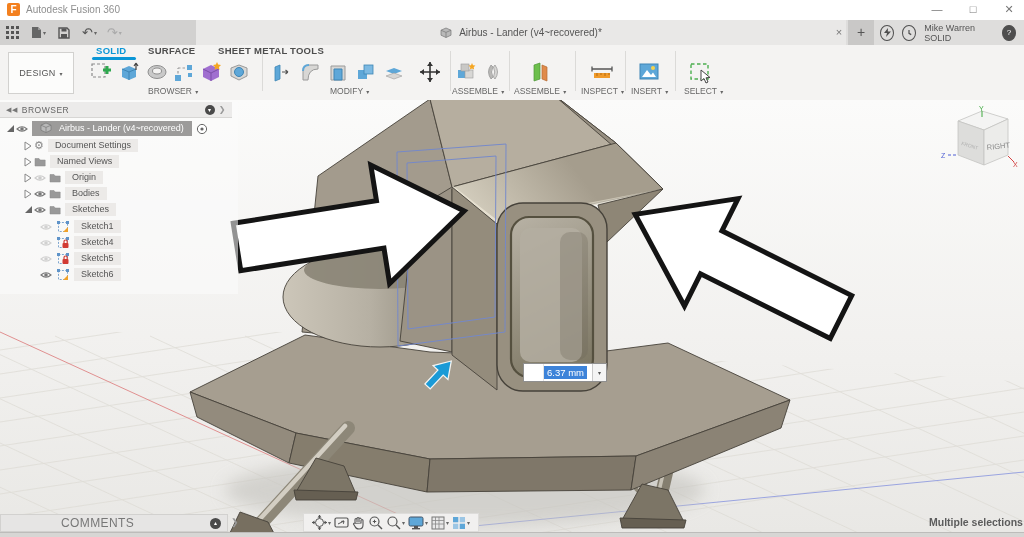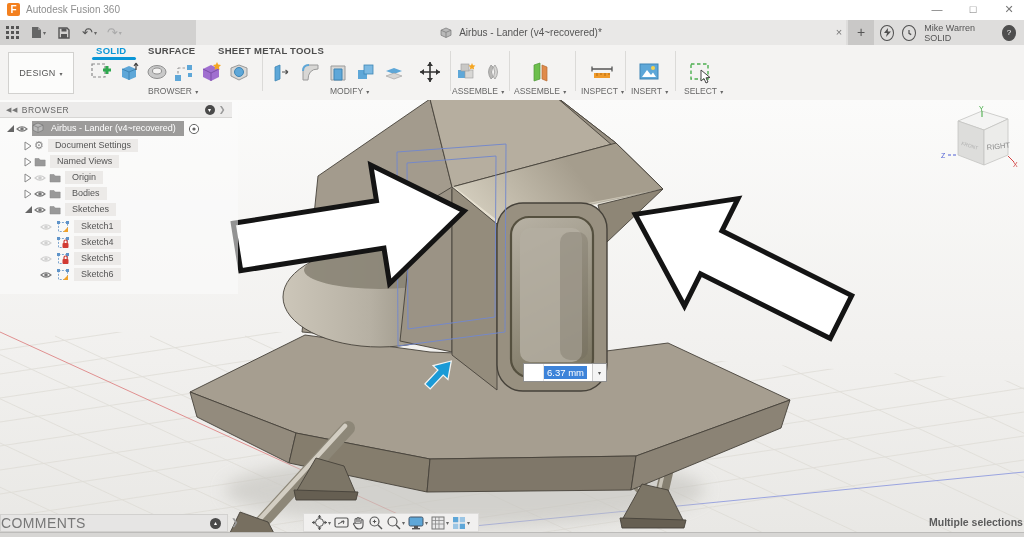--- a/index.html
+++ b/index.html
@@ -38,35 +38,35 @@
   
   .viewport{left:0;top:100px;width:1024px;height:432px;background:linear-gradient(#fbfbfa 0%,#f1f0ee 60%,#e9e8e5 100%);overflow:hidden;}
   .vp-svg{left:0;top:0;}
   
   .bpanel{left:0;top:2px;width:238px;height:192px;background:rgba(252,252,252,0.55);}
   .bheader{left:0;top:0;width:232px;height:15px;background:#ecebea;border-bottom:1px solid #d7d6d4;
            font-size:8.5px;color:#666;letter-spacing:.5px;display:flex;align-items:center;}
   .bcollapse{font-size:7px;color:#777;margin:0 4px 0 6px;}
   .brow{height:15px;display:flex;align-items:center;font-size:9px;color:#555;}
   .pill{background:#eceae8;padding:1px 7px 2px 7px;margin-left:4px;white-space:nowrap;}
-  .rootrow-bg{background:#9c9b9a;color:#fff;display:flex;align-items:center;padding:1px 8px 2px 0;}
+  .rootrow-bg{background:#9c9b9a;color:#fff;display:flex;align-items:center;padding:1px 8px 2px 8px;}
   .exp{width:12px;display:flex;justify-content:center;}
   .micon{display:flex;align-items:center;justify-content:center;}
   
   .dimbox{left:523px;top:263px;width:84px;height:19px;background:#fff;border:1px solid #8f8f8f;
           display:flex;align-items:center;box-sizing:border-box;}
   .dim-spin{width:19px;height:100%;border-right:1px solid #e4e4e4;background:#fff;}
   .dim-val{background:#3d83d9;color:#fff;font-size:9.5px;padding:1px 3px;white-space:nowrap;}
   .dim-caret{margin-left:auto;width:13px;height:100%;border-left:1px solid #c9c9c9;color:#555;
              font-size:6px;display:flex;align-items:center;justify-content:center;background:#f4f4f4;}
   .statustext{font-size:10.5px;color:#5c5c5c;font-weight:bold;}
   
   .commentsbar{left:0;top:414px;width:228px;height:18px;background:#e6e5e4;border:1px solid #d2d1cf;
                box-sizing:border-box;display:flex;align-items:center;}
-  .commentsbar .lbl{font-size:14px;color:#777;letter-spacing:.4px;}
+  .commentsbar .lbl{font-size:12px;color:#777;letter-spacing:.4px;margin-left:60px;}
   .navbar{left:303px;top:413px;width:176px;height:19px;background:#f1f0ef;border:1px solid #dddcda;
           box-sizing:border-box;display:flex;align-items:center;justify-content:center;gap:3px;}
   .nicon{display:flex;align-items:center;}
   .bstrip{left:0;top:532px;width:1024px;height:5px;background:#d7d6d4;border-top:1px solid #bdbcba;}
 </style>
 </head>
 <body>
 
 <div id="app">
 

